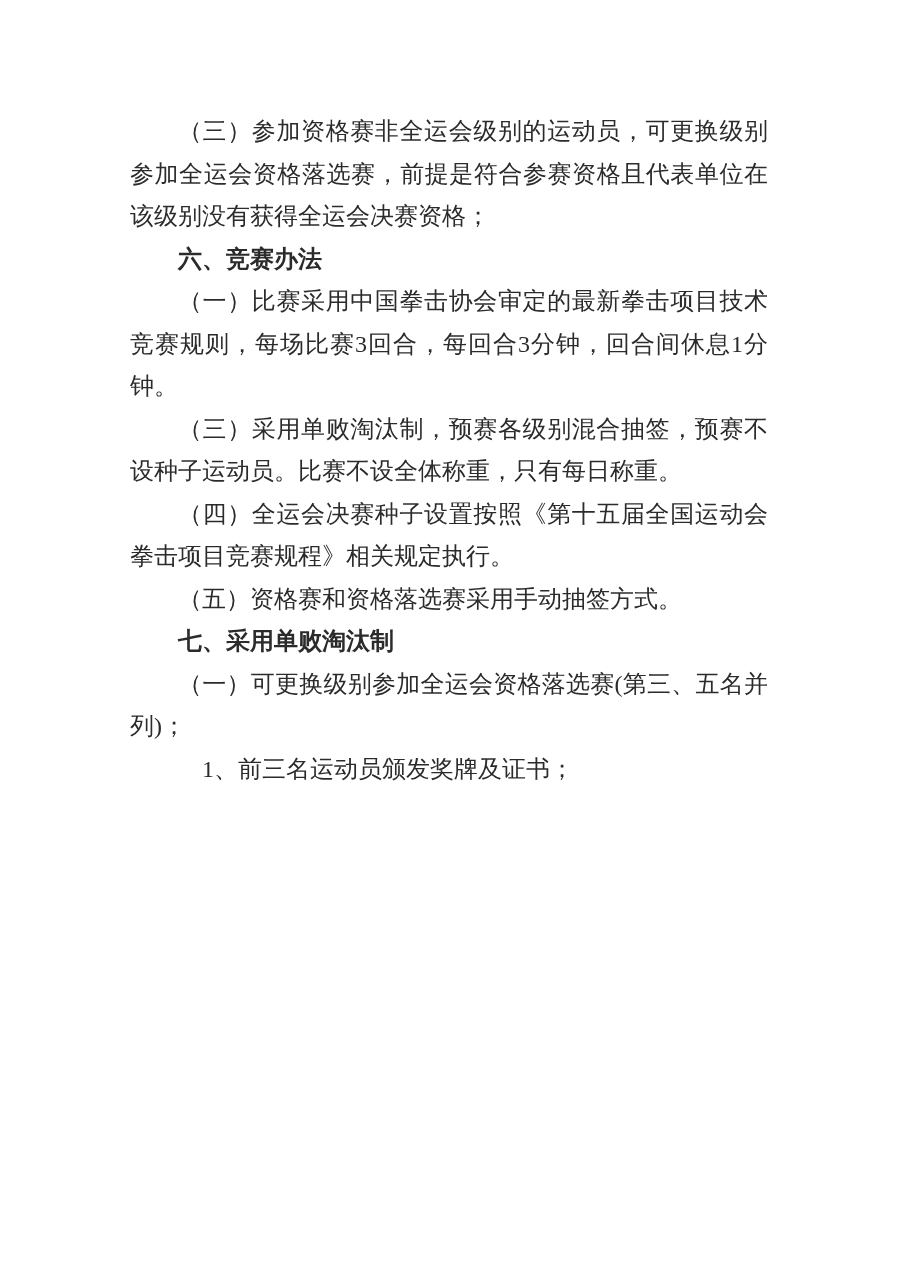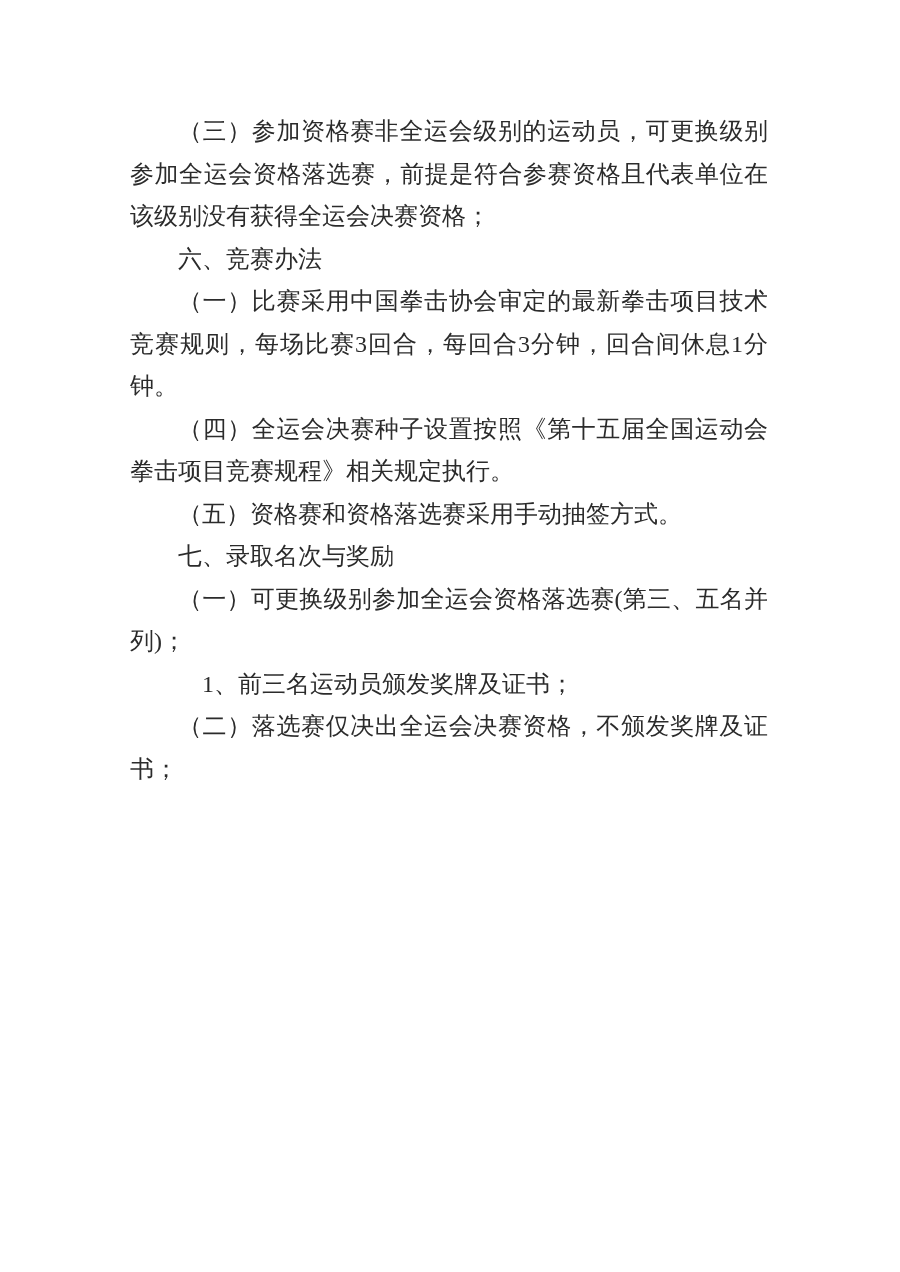--- a/index.html
+++ b/index.html
@@ -22,31 +22,31 @@
     font-family: "Liberation Serif", "DejaVu Serif", serif;
     font-size: 24px;
     line-height: 42.5px;
     color: #2b2b2b;
     text-align: justify;
     text-justify: inter-character;
     line-break: strict;
     word-break: normal;
   }
   .doc p.body    { text-indent: 48px; }
-  .doc p.heading { text-indent: 48px; font-weight: normal; }
+  .doc p.heading { text-indent: 48px; font-weight: bold; }
   .doc p.subitem { text-indent: 72px; font-family: Liberation Serif, serif; }
 </style>
 </head>
 <body>
 
 <div class="page">
   <div class="doc">
     <p class="body">（三）参加资格赛非全运会级别的运动员，可更换级别参加全运会资格落选赛，前提是符合参赛资格且代表单位在该级别没有获得全运会决赛资格；</p>
     <p class="heading">六、竞赛办法</p>
     <p class="body">（一）比赛采用中国拳击协会审定的最新拳击项目技术竞赛规则，每场比赛3回合，每回合3分钟，回合间休息1分钟。</p>
+    <p class="body">（三）采用单败淘汰制，预赛各级别混合抽签，预赛不设种子运动员。比赛不设全体称重，只有每日称重。</p>
     <p class="body">（四）全运会决赛种子设置按照《第十五届全国运动会拳击项目竞赛规程》相关规定执行。</p>
     <p class="body">（五）资格赛和资格落选赛采用手动抽签方式。</p>
-    <p class="heading">七、录取名次与奖励</p>
+    <p class="heading">七、采用单败淘汰制</p>
     <p class="body">（一）可更换级别参加全运会资格落选赛(第三、五名并列)；</p>
     <p class="subitem">1、前三名运动员颁发奖牌及证书；</p>
-    <p class="body">（二）落选赛仅决出全运会决赛资格，不颁发奖牌及证书；</p>
   </div>
 </div>
 
 </body></html>

